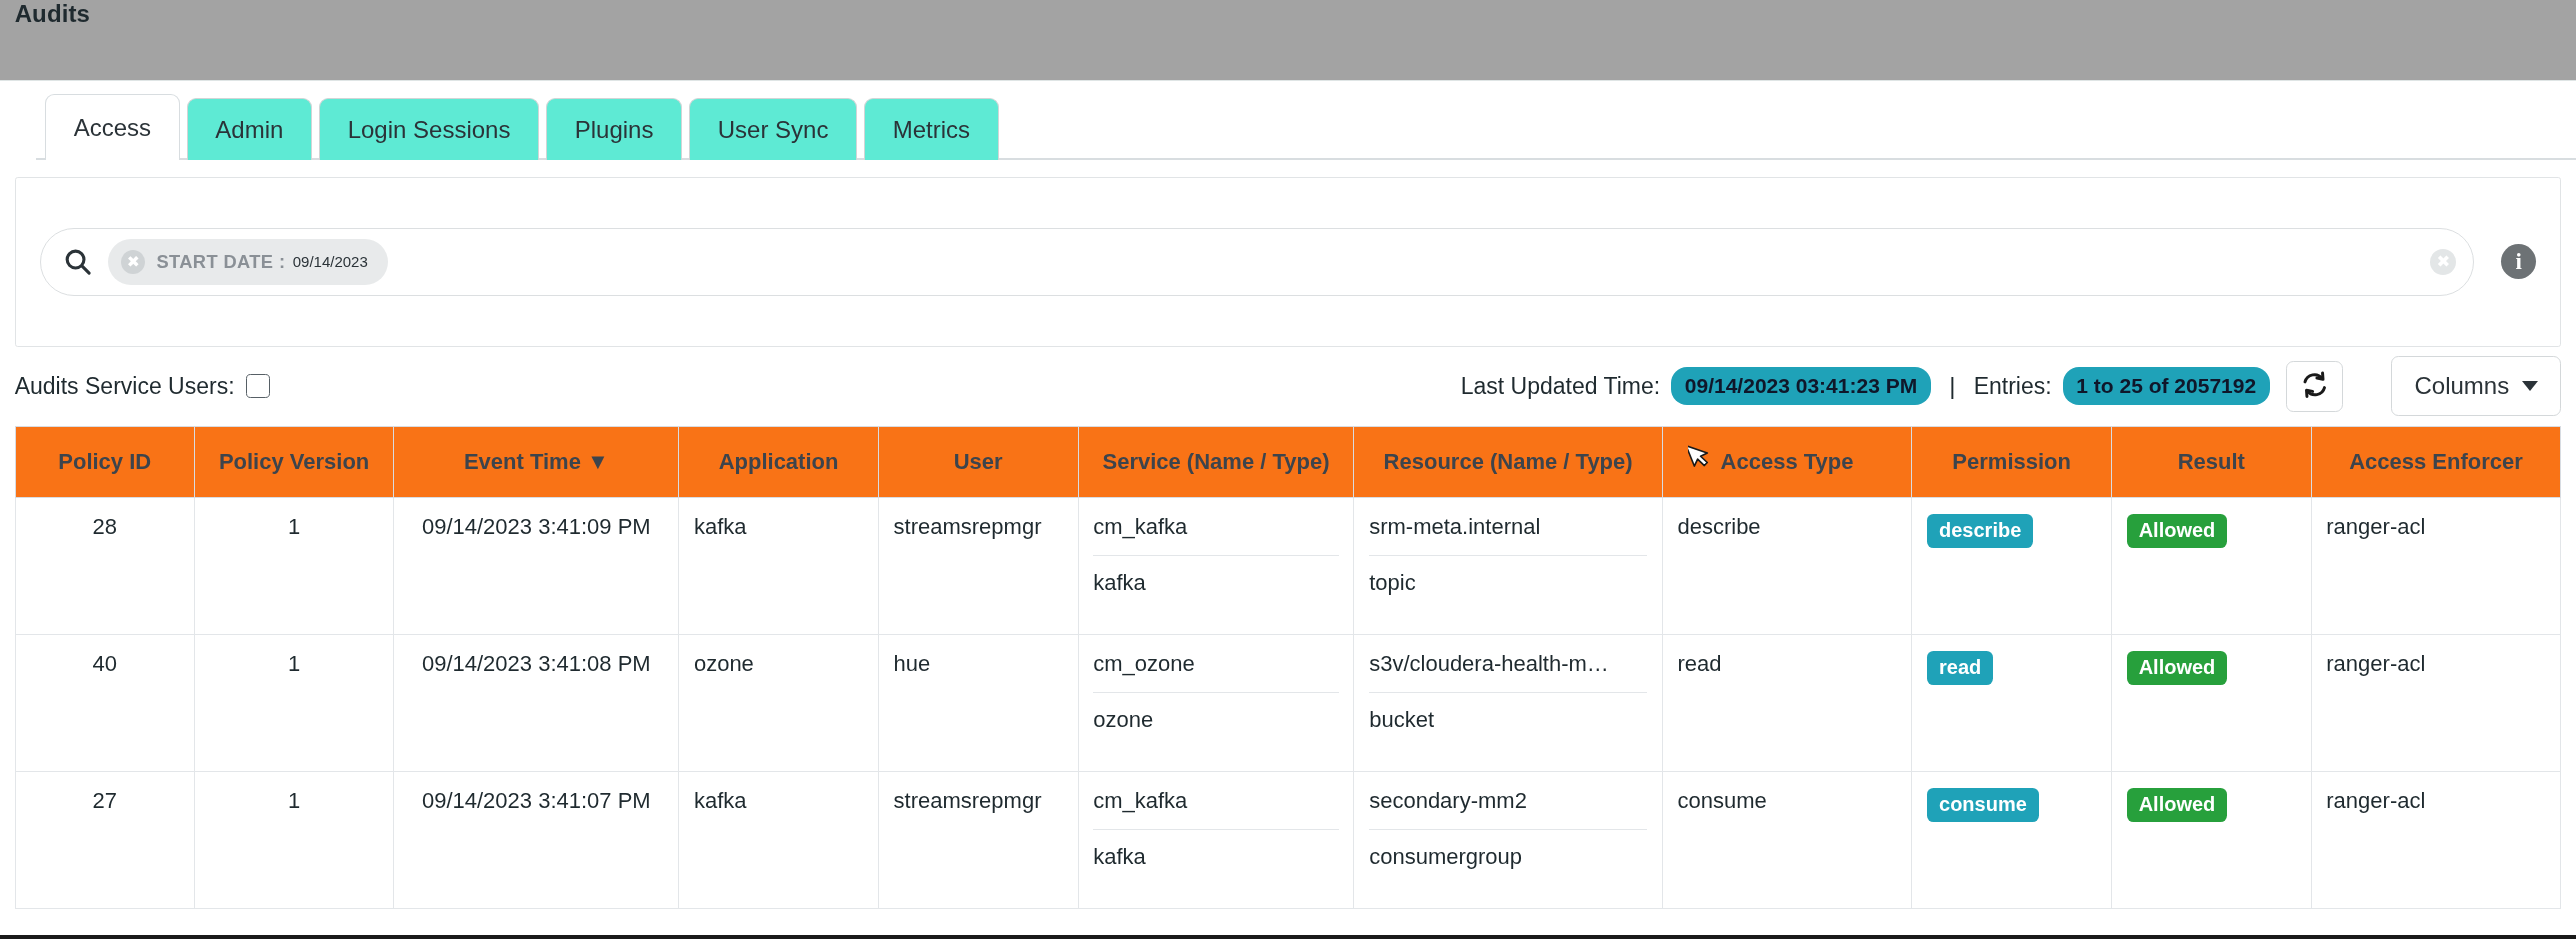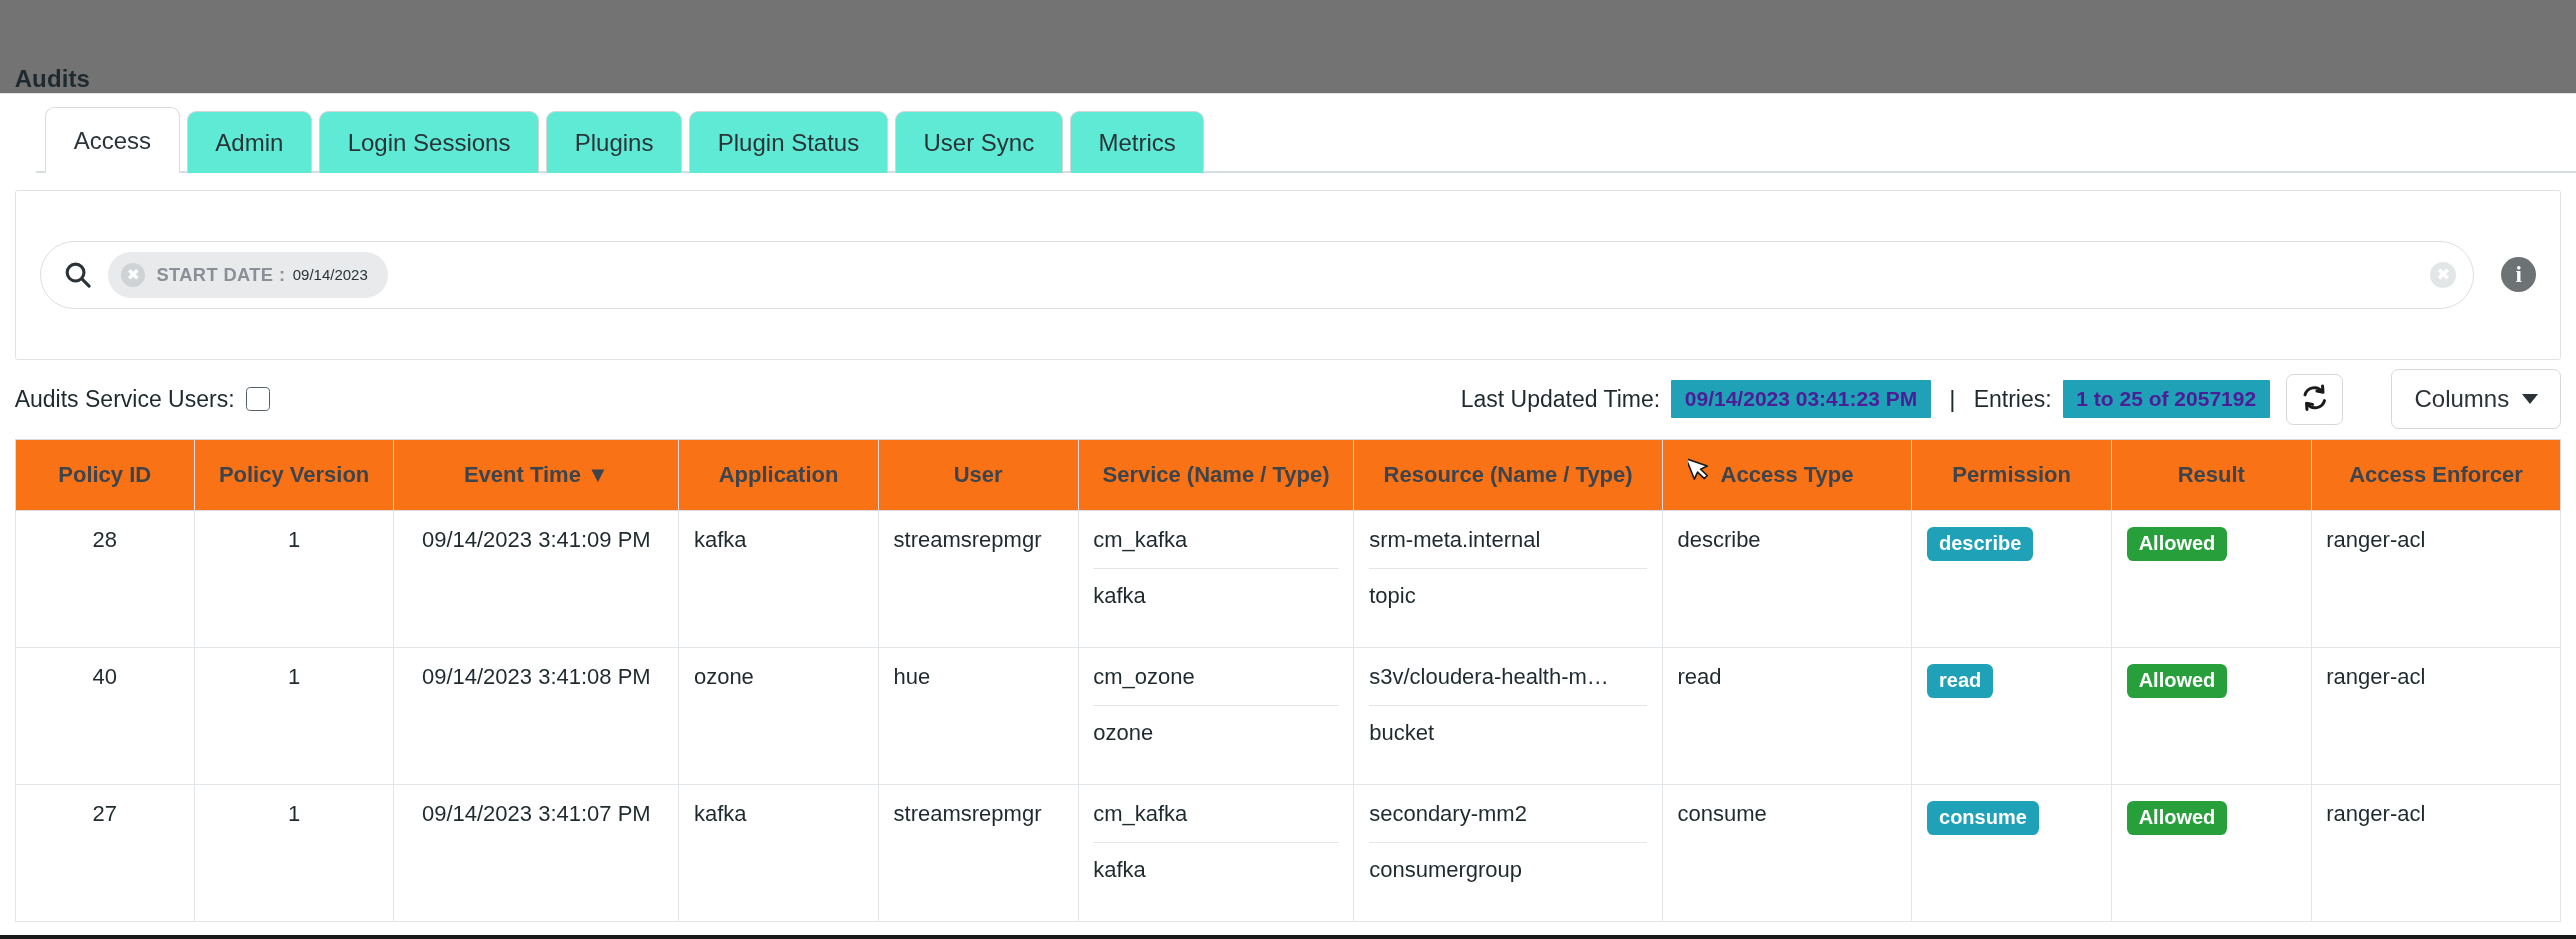--- a/index.html
+++ b/index.html
@@ -6,25 +6,25 @@
   html, body {
     margin: 0; padding: 0;
     width: 2576px; height: 940px;
     background: #ffffff;
     font-family: "Liberation Sans", sans-serif;
     overflow: hidden;
   }
 
   
   .page-header {
-    height: 94px;
-    background: #737373;
+    height: 81px;
+    background: #a3a3a3;
     border-bottom: 0.9px solid #dfe5e5;
     display: flex;
-    align-items: flex-end;
+    align-items: flex-start;
     padding-left: 14.7px;
   }
   .page-header h1 {
     margin: 0;
     font-size: 24px;
     font-weight: bold;
     color: #1f2a2f;
     letter-spacing: 0.1px;
   }
 
@@ -194,24 +194,24 @@
     display: flex;
     align-items: center;
   }
   .tb-label {
     font-size: 23px;
     color: #1f2a2f;
     white-space: nowrap;
   }
   .badge-info {
     background: #1fa2b8;
-    color: #4c1d95;
+    color: #0f172a;
     font-size: 21px;
     font-weight: bold;
-    border-radius: 1px;
+    border-radius: 16px;
     padding: 6.4px 13.7px 7.3px 13.7px;
     margin-left: 11px;
     white-space: nowrap;
   }
   .divider-pipe {
     color: #1f2a2f;
     font-size: 24px;
     margin: 0 18.3px;
   }
   .refresh-btn {
@@ -335,23 +335,20 @@
       <span>Access</span>
     </div>
   <div class="tab">
       <span>Admin</span>
     </div>
   <div class="tab">
       <span>Login Sessions</span>
     </div>
   <div class="tab">
       <span>Plugins</span>
-    </div>
-  <div class="tab">
-      <span>Plugin Status</span>
     </div>
   <div class="tab">
       <span>User Sync</span>
     </div>
   <div class="tab">
       <span>Metrics</span>
     </div>
 </div>
 
 <div class="search-panel">

